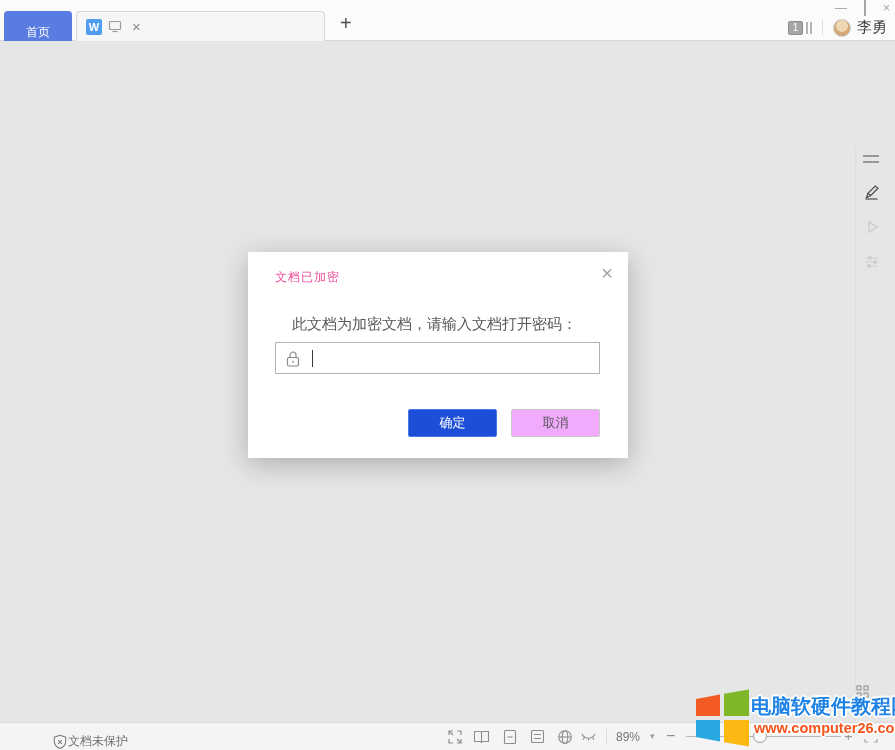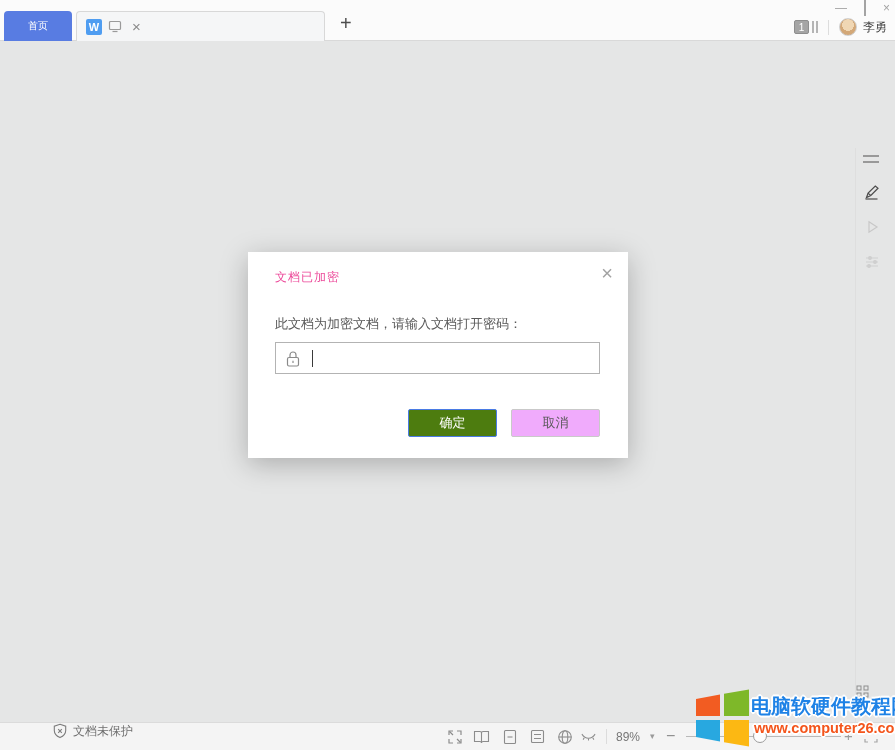--- a/index.html
+++ b/index.html
@@ -2,75 +2,75 @@
 <html><head>
 <meta charset="utf-8">
 <style>
   * { margin:0; padding:0; box-sizing:border-box; }
   html,body { width:895px; height:750px; }
   body { font-family:"Liberation Sans","DejaVu Sans",sans-serif; overflow:hidden; }
   #app { position:relative; width:895px; height:750px; background:#e5e6e6; overflow:hidden; }
 
   
   .tabbar { position:absolute; left:0; top:0; width:895px; height:41px; background:#fbfbfb; border-bottom:1px solid #d9d9d9; }
-  .home-tab { position:absolute; left:4px; top:11px; width:68px; height:30px; background:#587ce2; border-radius:4px 4px 0 0; color:#fff; font-size:10px; display:flex; align-items:center; justify-content:center; cursor:pointer; }
+  .home-tab { position:absolute; left:4px; top:11px; width:68px; height:30px; background:#587ce2; border-radius:4px 4px 0 0; color:#fff; font-size:12px; display:flex; align-items:flex-end; justify-content:center; cursor:pointer; }
   .doc-tab { position:absolute; left:76px; top:11px; width:249px; height:30px; background:#f5f6f7; border:1px solid #d8d8d8; border-bottom:none; border-radius:4px 4px 0 0; display:flex; align-items:center; padding:0 9px; }
   .wps-w { width:16px; height:16px; background:#4f9df1; border-radius:2px; color:#fff; font-size:11px; font-weight:bold; display:flex; align-items:center; justify-content:center; flex:none; }
   .doc-tab-label { margin-left:7px; font-size:12.5px; color:#4a7de0; white-space:nowrap; overflow:hidden; flex:1; }
   .tab-monitor { flex:none; margin-left:6px; display:flex; }
   .tab-close { flex:none; margin-left:10px; color:#8a8a8a; font-size:15px; line-height:1; cursor:pointer; }
   .new-tab { position:absolute; left:340px; top:13px; font-size:20px; color:#4d4d4d; cursor:pointer; line-height:1; }
 
   
   .winctl { position:absolute; top:2px; right:5px; display:flex; align-items:center; gap:17px; }
   .winctl .wbtn { color:#a3a3a3; font-size:12px; line-height:1; cursor:pointer; }
   .max-box { width:9px; height:9px; border:1px solid #a3a3a3; }
   .win-close { font-size:16px; }
   .userrow { position:absolute; top:18px; right:8px; display:flex; align-items:center; }
   .badge { width:15px; height:14px; background:#a5a5a5; border:1px solid #8e8e8e; border-radius:2px; color:#fff; font-size:10px; display:flex; align-items:center; justify-content:center; }
   .bars { display:flex; gap:2px; margin-left:3px; }
   .bars i { display:block; width:2px; height:12px; background:#b5b5b5; }
   .udiv { width:1px; height:15px; background:#ddd; margin:0 10px; }
   .avatar { width:18px; height:18px; border-radius:50%; background:radial-gradient(circle at 50% 38%, #f0d7b4 0 45%, #d3a878 46% 75%, #b9885a 76%); border:1px solid #d0d0d0; }
-  .uname { margin-left:6px; font-size:12px; color:#3d3d3d; }
+  .uname { margin-left:6px; font-size:15px; color:#3d3d3d; }
 
   
   .right-divider { position:absolute; left:855px; top:148px; width:1px; height:574px; background:#dedede; }
   .rtool { position:absolute; left:863px; width:17px; display:flex; justify-content:center; cursor:pointer; }
   .lines2 i { display:block; width:16px; height:2px; background:#999; }
   .lines2 i + i { margin-top:4px; }
 
   
   .statusbar { position:absolute; left:0; top:722px; width:895px; height:28px; background:#f4f4f4; border-top:1px solid #dbdbdb; }
-  .protect { position:absolute; left:52px; top:0; height:27px; display:flex; align-items:flex-start; gap:5px; cursor:pointer; }
+  .protect { position:absolute; left:52px; top:0; height:27px; display:flex; align-items:flex-end; cursor:pointer; }
   .protect-label { font-size:12px; color:#6f6f6f; }
   .sb-icon { position:absolute; top:5px; width:17px; height:17px; display:flex; align-items:center; justify-content:center; cursor:pointer; }
   .sb-div { position:absolute; left:606px; top:6px; width:1px; height:15px; background:#dcdcdc; }
   .zoom-val { position:absolute; left:616px; top:7px; font-size:12px; color:#767676; cursor:pointer; }
   .zoom-caret { position:absolute; left:650px; top:8px; font-size:9px; color:#9a9a9a; }
   .zoom-out { position:absolute; left:666px; top:4px; font-size:16px; color:#8c8c8c; cursor:pointer; }
   .zoom-track { position:absolute; left:686px; top:13px; width:155px; height:1px; background:#b9b9b9; }
   .zoom-handle { position:absolute; left:753px; top:6px; width:14px; height:14px; border-radius:50%; background:#fdfdfd; border:1px solid #9c9c9c; cursor:pointer; }
   .zoom-in { position:absolute; left:844px; top:4px; font-size:15px; color:#9c9c9c; cursor:pointer; }
   .fit-btn { position:absolute; left:863px; top:5px; cursor:pointer; }
 
   
   .grid-icon { position:absolute; left:856px; top:685px; z-index:3; }
 
   
   .dialog { position:absolute; left:248px; top:252px; width:380px; height:206px; background:#fff; box-shadow:0 6px 26px rgba(0,0,0,.25); z-index:40; }
   .dlg-title { position:absolute; left:27px; top:17px; font-size:12px; color:#ec4899; letter-spacing:1px; }
   .dlg-close { position:absolute; right:15px; top:11px; font-size:20px; color:#a2a2a2; cursor:pointer; line-height:1; }
-  .dlg-msg { position:absolute; left:27px; top:63px; font-size:13px; color:#595959; }
+  .dlg-msg { position:absolute; left:44px; top:63px; font-size:15px; color:#595959; }
   .dlg-input { position:absolute; left:27px; top:90px; width:325px; height:32px; border:1px solid #b3b3b3; background:#fff; }
   .lock-wrap { position:absolute; left:9px; top:7px; }
   .pw-field { position:absolute; left:34px; top:1px; width:285px; height:28px; border:none; outline:none; font-size:13px; color:#333; background:transparent; }
   .caret { position:absolute; left:36px; top:7px; width:1px; height:17px; background:#3a3a3a; }
   .dlg-btn { position:absolute; top:157px; width:89px; height:28px; font-size:13px; border-radius:2px; display:flex; align-items:center; justify-content:center; cursor:pointer; }
-  .btn-ok { left:160px; background:#4d7c0f; color:#fff; border:1px solid #4a7be4;text-align:right; }
+  .btn-ok { left:160px; background:#1d4ed8; color:#fff; border:1px solid #4a7be4;text-align:right; }
   .btn-cancel { left:263px; background:#f0abfc; color:#595959; border:1px solid #c9c9c9; }
 
   
   .watermark { position:absolute; left:694px; top:684px; width:200px; height:66px; z-index:50; pointer-events:none; }
   .wm-logo { position:absolute; left:0; top:4px; }
   .wm-name { position:absolute; left:57px; top:9px; font-size:20px; font-weight:bold; color:#1e82e6; white-space:nowrap; letter-spacing:0;
     text-shadow:-1px -1px 0 #fff,1px -1px 0 #fff,-1px 1px 0 #fff,1px 1px 0 #fff,-2px 0 0 #fff,2px 0 0 #fff,0 -2px 0 #fff,0 2px 0 #fff; }
   .wm-url { position:absolute; left:60px; top:36px; font-size:14.5px; font-weight:bold; color:#f4551c; white-space:nowrap;
     text-shadow:-1px -1px 0 #fff,1px -1px 0 #fff,-1px 1px 0 #fff,1px 1px 0 #fff,-2px 0 0 #fff,2px 0 0 #fff,0 -2px 0 #fff,0 2px 0 #fff; }
 

